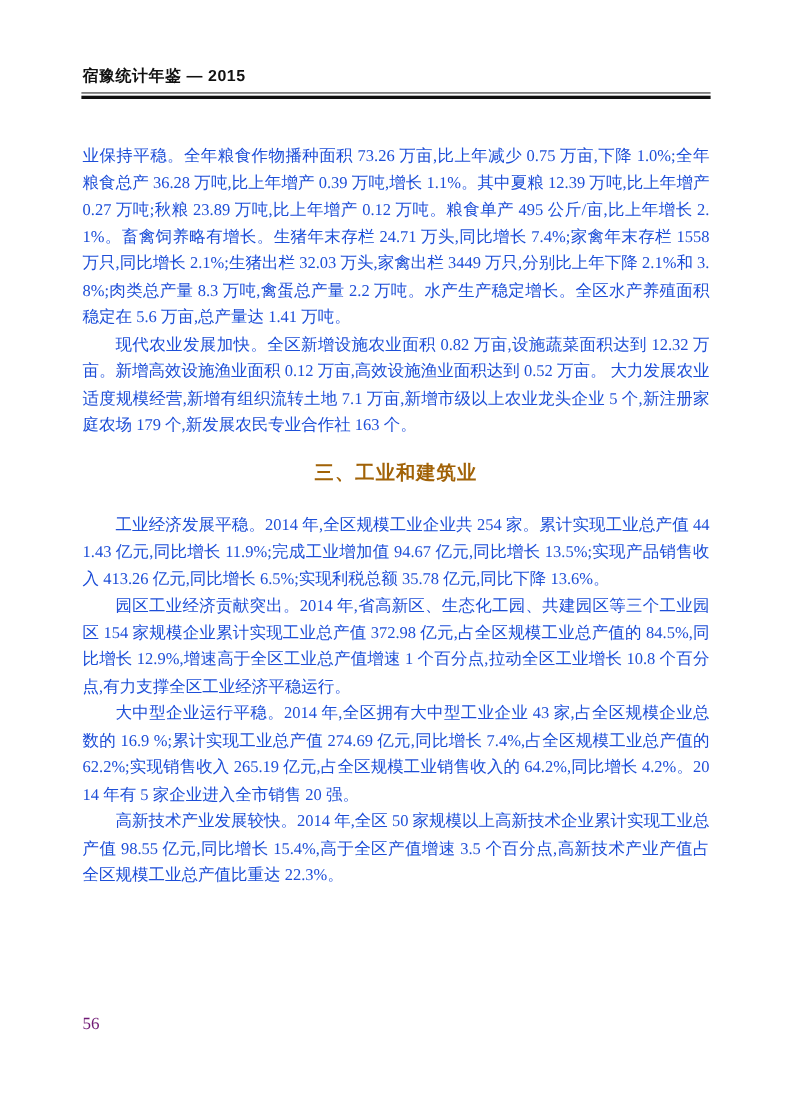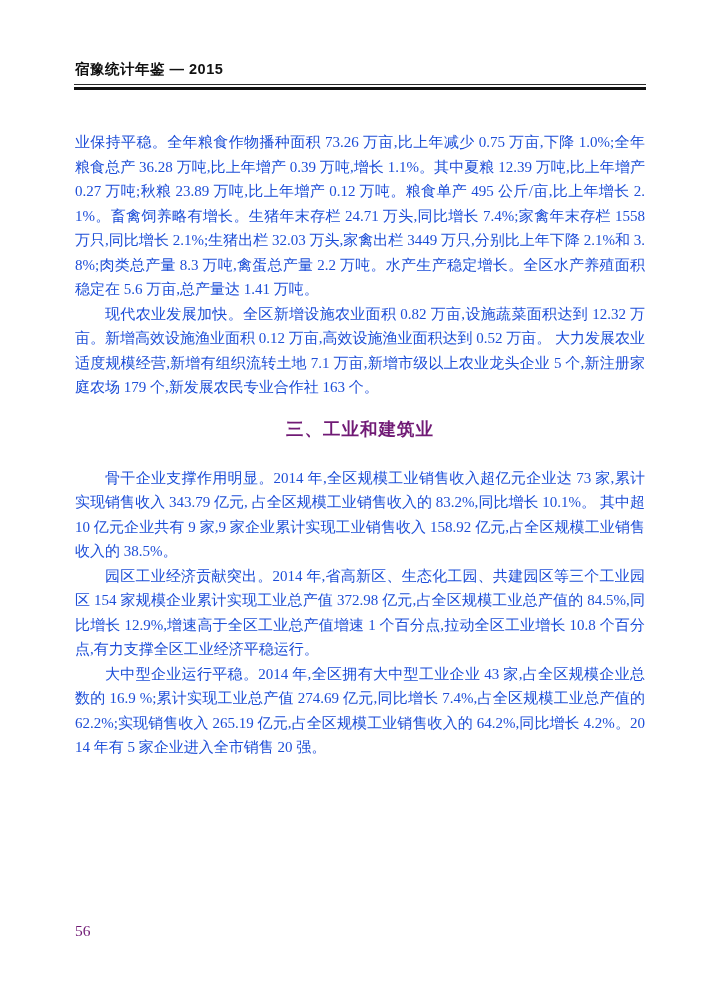--- a/index.html
+++ b/index.html
@@ -71,21 +71,21 @@
   }
   .content p.indent {
     text-indent: 2em;
   }
   .section-heading {
     font-family: "Liberation Sans", "DejaVu Sans", sans-serif;
     font-weight: bold;
     font-size: 17.5px;
     text-align: center;
     letter-spacing: 1px;
-    color: #701a75;
+    color: #a16207;
     margin: 17px 0 25px 0;
   }
   .page-number {
     position: absolute;
     left: 75px;
     top: 922px;
     font-size: 15.5px;
     font-family: "Liberation Serif", "DejaVu Serif", serif;
     color: #701a75;
   }
@@ -103,20 +103,21 @@
     <div class="rule-thin"></div>
     <div class="rule-thick"></div>
   </div>
 
   <div class="content">
     <p>业保持平稳。全年粮食作物播种面积 73.26 万亩,比上年减少 0.75 万亩,下降 1.0%;全年粮食总产 36.28 万吨,比上年增产 0.39 万吨,增长 1.1%。其中夏粮 12.39 万吨,比上年增产 0.27 万吨;秋粮 23.89 万吨,比上年增产 0.12 万吨。粮食单产 495 公斤/亩,比上年增长 2.1%。畜禽饲养略有增长。生猪年末存栏 24.71 万头,同比增长 7.4%;家禽年末存栏 1558 万只,同比增长 2.1%;生猪出栏 32.03 万头,家禽出栏 3449 万只,分别比上年下降 2.1%和 3.8%;肉类总产量 8.3 万吨,禽蛋总产量 2.2 万吨。水产生产稳定增长。全区水产养殖面积稳定在 5.6 万亩,总产量达 1.41 万吨。</p>
     <p class="indent">现代农业发展加快。全区新增设施农业面积 0.82 万亩,设施蔬菜面积达到 12.32 万亩。新增高效设施渔业面积 0.12 万亩,高效设施渔业面积达到 0.52 万亩。 大力发展农业适度规模经营,新增有组织流转土地 7.1 万亩,新增市级以上农业龙头企业 5 个,新注册家庭农场 179 个,新发展农民专业合作社 163 个。</p>
 
     <div class="section-heading">三、工业和建筑业</div>
 
-    <p class="indent">骨干企业支撑作用明显。2014 年,全区规模工业销售收入超亿元企业达 73 家,累计实现销售收入 343.79 亿元, 占全区规模工业销售收入的 83.2%,同比增长 10.1%。 其中超 10 亿元企业共有 9 家,9 家企业累计实现工业销售收入 158.92 亿元,占全区规模工业销售收入的 38.5%。</p>
+    <p class="indent">工业经济发展平稳。2014 年,全区规模工业企业共 254 家。累计实现工业总产值 441.43 亿元,同比增长 11.9%;完成工业增加值 94.67 亿元,同比增长 13.5%;实现产品销售收入 413.26 亿元,同比增长 6.5%;实现利税总额 35.78 亿元,同比下降 13.6%。</p>
     <p class="indent">园区工业经济贡献突出。2014 年,省高新区、生态化工园、共建园区等三个工业园区 154 家规模企业累计实现工业总产值 372.98 亿元,占全区规模工业总产值的 84.5%,同比增长 12.9%,增速高于全区工业总产值增速 1 个百分点,拉动全区工业增长 10.8 个百分点,有力支撑全区工业经济平稳运行。</p>
     <p class="indent">大中型企业运行平稳。2014 年,全区拥有大中型工业企业 43 家,占全区规模企业总数的 16.9 %;累计实现工业总产值 274.69 亿元,同比增长 7.4%,占全区规模工业总产值的 62.2%;实现销售收入 265.19 亿元,占全区规模工业销售收入的 64.2%,同比增长 4.2%。2014 年有 5 家企业进入全市销售 20 强。</p>
+    <p class="indent">高新技术产业发展较快。2014 年,全区 50 家规模以上高新技术企业累计实现工业总产值 98.55 亿元,同比增长 15.4%,高于全区产值增速 3.5 个百分点,高新技术产业产值占全区规模工业总产值比重达 22.3%。</p>
   </div>
 
   <div class="page-number">56</div>
 
 </div>
 
 </body></html>

